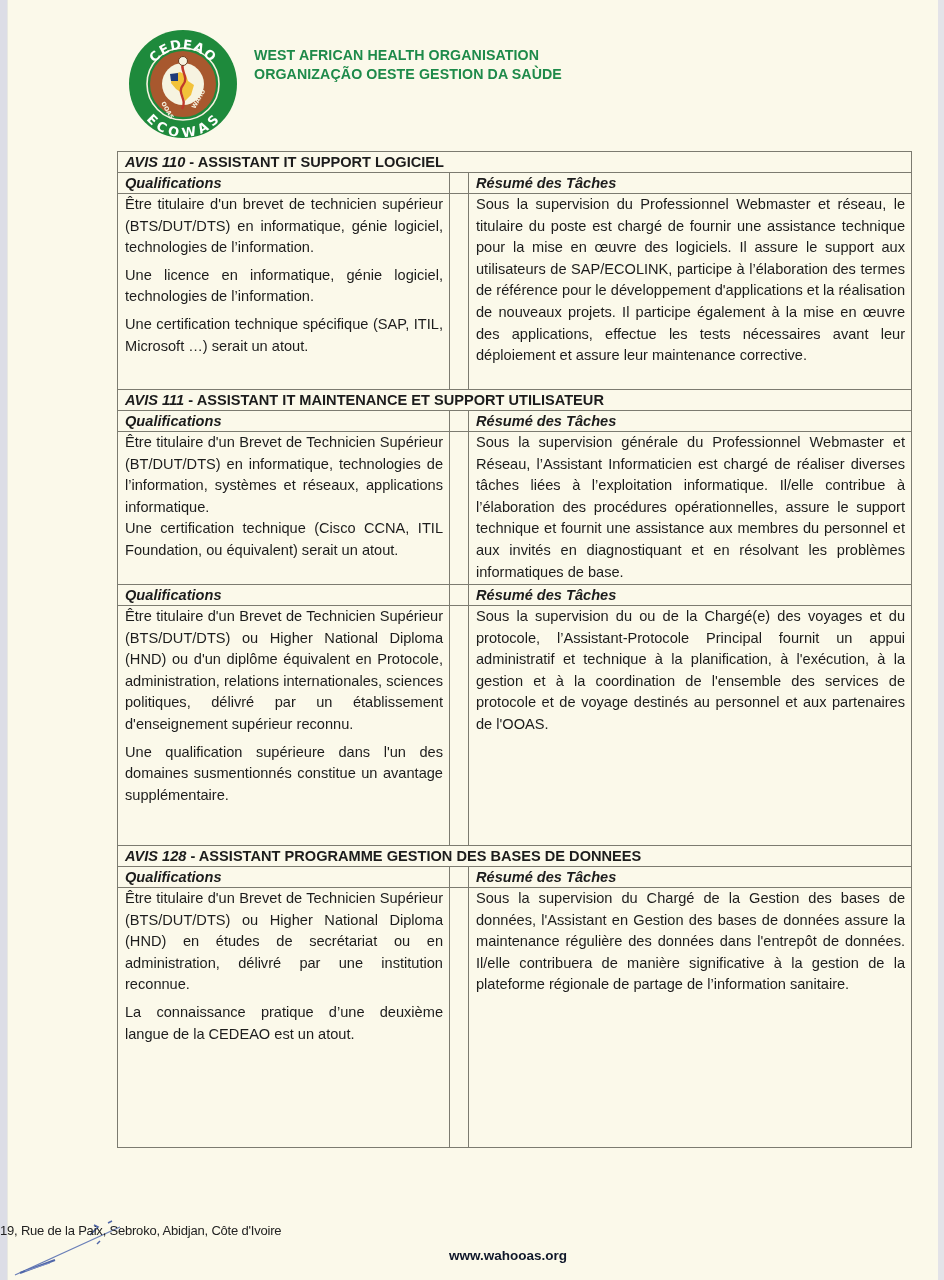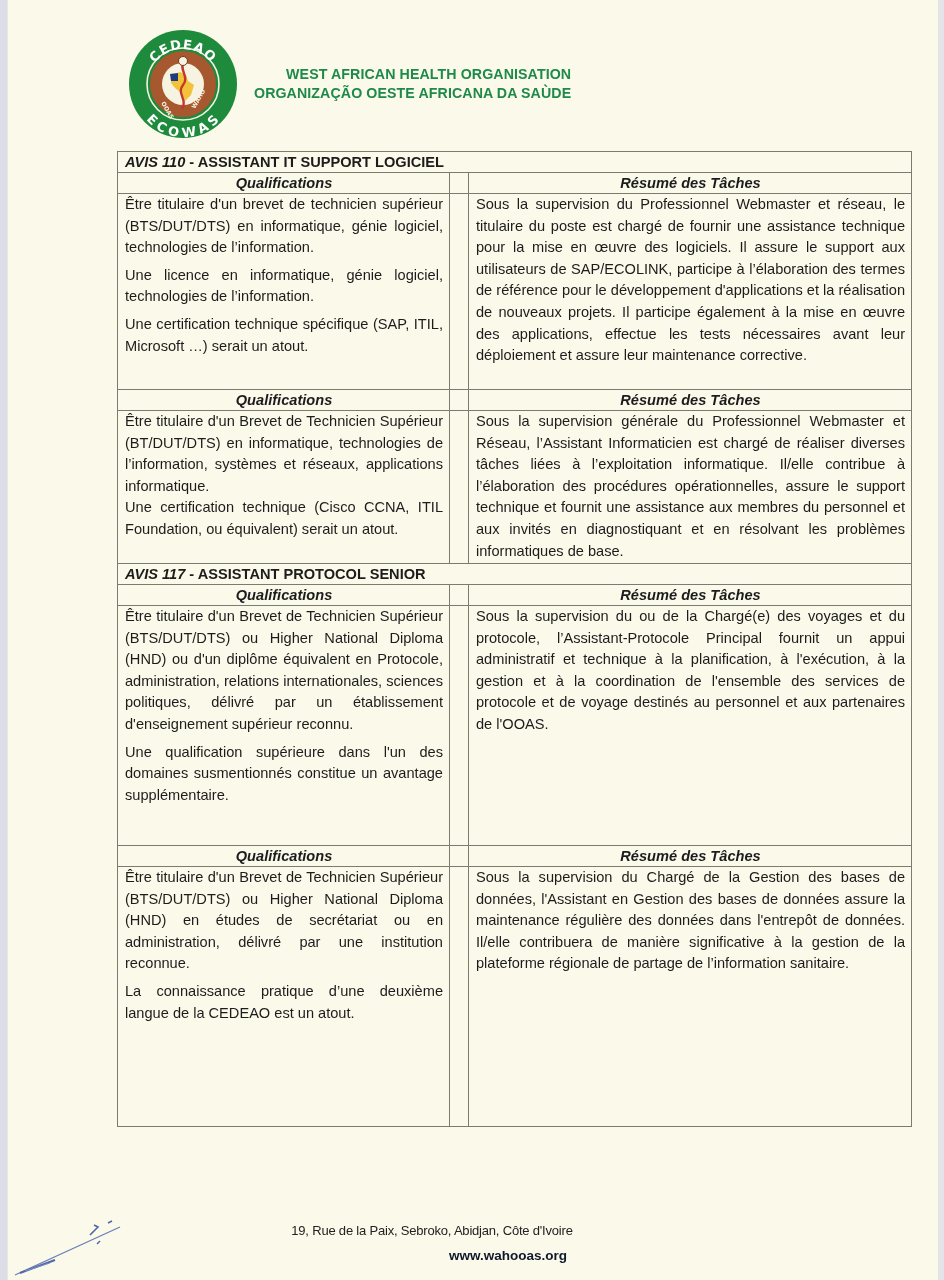--- a/index.html
+++ b/index.html
@@ -7,38 +7,38 @@
     width:944px; height:1280px; overflow:hidden; position:relative;
     background:#fbf9ea;
     font-family:"Liberation Sans", "DejaVu Sans", sans-serif;
     color:#1c1c1c;
   }
   .edge-left { position:absolute; left:0; top:0; width:7px; height:1280px; background:#dcdde6; border-right:1px solid #e8e8e2; }
   .edge-right { position:absolute; right:0; top:0; width:6px; height:1280px; background:#e3e3e8; }
 
   .header { position:absolute; left:128px; top:29px; width:480px; height:112px; }
   .logo { position:absolute; left:0; top:0; width:110px; height:110px; }
-  .org-names { position:absolute; left:126px; top:36px;text-align:right; }
+  .org-names { position:absolute; left:126px; top:17px; }
   .org-line { font-weight:bold; color:#1e8a4a; font-size:14.2px; line-height:19px; letter-spacing:0.1px; white-space:nowrap; }
 
   table.avis {
     position:absolute; left:117px; top:151px; width:794px;
     border-collapse:collapse; table-layout:fixed;
     font-size:14.6px; line-height:21.6px;
   }
   table.avis td { border:1.5px solid #7c7b70; padding:0 6px 0 7px; vertical-align:top; }
   td.title-cell { font-weight:bold; height:20px; line-height:20px; }
   td.title-cell .avis-num { font-style:italic; }
-  td.subhead { font-weight:bold; font-style:italic; height:20px; line-height:20px;text-align:center; }
+  td.subhead { font-weight:bold; font-style:italic; height:20px; line-height:20px; }
   td.body-text { text-align:justify; }
   td.body-text p { margin:0; }
   td.body-text p + p.gap { margin-top:6px; }
   td.spacer { padding:0; }
 
-  .footer-address { position:absolute; left:0; width:864px; top:1223px; text-align:center; font-size:13px; color:#222; font-family:"Liberation Sans", sans-serif; letter-spacing:-0.2px; }
+  .footer-address { position:absolute; left:0; width:864px; top:1223px; font-size:13px; color:#222; font-family:"Liberation Sans", sans-serif; letter-spacing:-0.2px; }
   .footer-web { position:absolute; left:0; width:944px; top:1248px; text-align:center; font-size:13.5px; color:#0f172a; font-weight:bold;margin-left:36px; }
   .signature { position:absolute; left:10px; top:1205px; width:220px; height:75px; }
 </style>
 </head>
 <body>
 
 <div class="edge-left"></div>
 <div class="edge-right"></div>
 
 <div class="header">
@@ -59,21 +59,21 @@
       <textPath href="#arcTop" startOffset="50%" text-anchor="middle">CEDEAO</textPath>
     </text>
     <text font-family="DejaVu Sans, sans-serif" font-size="13" font-weight="bold" fill="#ffffff" letter-spacing="1" dy="10">
       <textPath href="#arcBot" startOffset="50%" text-anchor="middle">ECOWAS</textPath>
     </text>
     <text x="33" y="74" font-family="DejaVu Sans, sans-serif" font-size="6" font-weight="bold" fill="#f6f3e0" transform="rotate(60 33 74)">OOAS</text>
     <text x="67" y="80" font-family="DejaVu Sans, sans-serif" font-size="6" font-weight="bold" fill="#f6f3e0" transform="rotate(-60 67 80)">WAHO</text>
   </svg>
   <div class="org-names">
     <div class="org-line">WEST AFRICAN HEALTH ORGANISATION</div>
-    <div class="org-line">ORGANIZAÇÃO OESTE AFRICANA DA SAÙDE</div>
+    <div class="org-line">ORGANIZAÇÃO OESTE GESTION DA SAÙDE</div>
   </div>
 </div>
 
 <table class="avis">
   <colgroup>
     <col style="width:332px">
     <col style="width:19px">
     <col style="width:443px">
   </colgroup>
 
@@ -92,54 +92,57 @@
       <p class="gap">Une licence en informatique, génie logiciel, technologies de l’information.</p>
       <p class="gap">Une certification technique spécifique (SAP, ITIL, Microsoft …) serait un atout.</p>
     </td>
     <td class="spacer"></td>
     <td class="body-text">
           <p>Sous la supervision du Professionnel Webmaster et réseau, le titulaire du poste est chargé de fournir une assistance technique pour la mise en œuvre des logiciels. Il assure le support aux utilisateurs de SAP/ECOLINK, participe à l’élaboration des termes de référence pour le développement d'applications et la réalisation de nouveaux projets. Il participe également à la mise en œuvre des applications, effectue les tests nécessaires avant leur déploiement et assure leur maintenance corrective.</p>
         </td>
   </tr>
 
   <tr>
+    <td colspan="3" class="title-cell"><span class="avis-num">AVIS 111</span><span> - </span><span>ASSISTANT IT MAINTENANCE ET SUPPORT UTILISATEUR</span></td>
+  </tr>
+  <tr>
     <td class="subhead">Qualifications</td>
     <td class="spacer"></td>
     <td class="subhead">Résumé des Tâches</td>
   </tr>
   <tr style="height:153px">
     <td class="body-text">
       <p>Être titulaire d'un Brevet de Technicien Supérieur (BT/DUT/DTS) en informatique, technologies de l’information, systèmes et réseaux, applications informatique.</p>
       <p>Une certification technique (Cisco CCNA, ITIL Foundation, ou équivalent) serait un atout.</p>
     </td>
     <td class="spacer"></td>
     <td class="body-text">
           <p>Sous la supervision générale du Professionnel Webmaster et Réseau, l’Assistant Informaticien est chargé de réaliser diverses tâches liées à l’exploitation informatique. Il/elle contribue à l’élaboration des procédures opérationnelles, assure le support technique et fournit une assistance aux membres du personnel et aux invités en diagnostiquant et en résolvant les problèmes informatiques de base.</p>
         </td>
   </tr>
 
   <tr>
-    <td colspan="3" class="title-cell"><span class="avis-num">AVIS 117</span><span> - </span><span>ASSISTANT  PROTOCOL SENIOR</span></td>
-  </tr>
-  <tr>
     <td class="subhead">Qualifications</td>
     <td class="spacer"></td>
     <td class="subhead">Résumé des Tâches</td>
   </tr>
   <tr style="height:240px">
     <td class="body-text">
       <p>Être titulaire d'un Brevet de Technicien Supérieur (BTS/DUT/DTS) ou Higher National Diploma (HND) ou d'un diplôme équivalent en Protocole, administration, relations internationales, sciences politiques, délivré par un établissement d'enseignement supérieur reconnu.</p>
       <p class="gap">Une qualification supérieure dans l'un des domaines susmentionnés constitue un avantage supplémentaire.</p>
     </td>
     <td class="spacer"></td>
     <td class="body-text">
           <p>Sous la supervision du ou de la Chargé(e) des voyages et du protocole, l’Assistant-Protocole Principal fournit un appui administratif et technique à la planification, à l'exécution, à la gestion et à la coordination de l'ensemble des services de protocole et de voyage destinés au personnel et aux partenaires de l'OOAS.</p>
         </td>
   </tr>
 
+  <tr>
+    <td colspan="3" class="title-cell"><span class="avis-num">AVIS 128</span><span> - </span><span>ASSISTANT PROGRAMME GESTION DES BASES DE DONNEES</span></td>
+  </tr>
   <tr>
     <td class="subhead">Qualifications</td>
     <td class="spacer"></td>
     <td class="subhead">Résumé des Tâches</td>
   </tr>
   <tr style="height:260px">
     <td class="body-text">
       <p>Être titulaire d'un Brevet de Technicien Supérieur (BTS/DUT/DTS) ou Higher National Diploma (HND) en études de secrétariat ou en administration, délivré par une institution reconnue.</p>
       <p class="gap">La connaissance pratique d’une deuxième langue de la CEDEAO est un atout.</p>
     </td>

